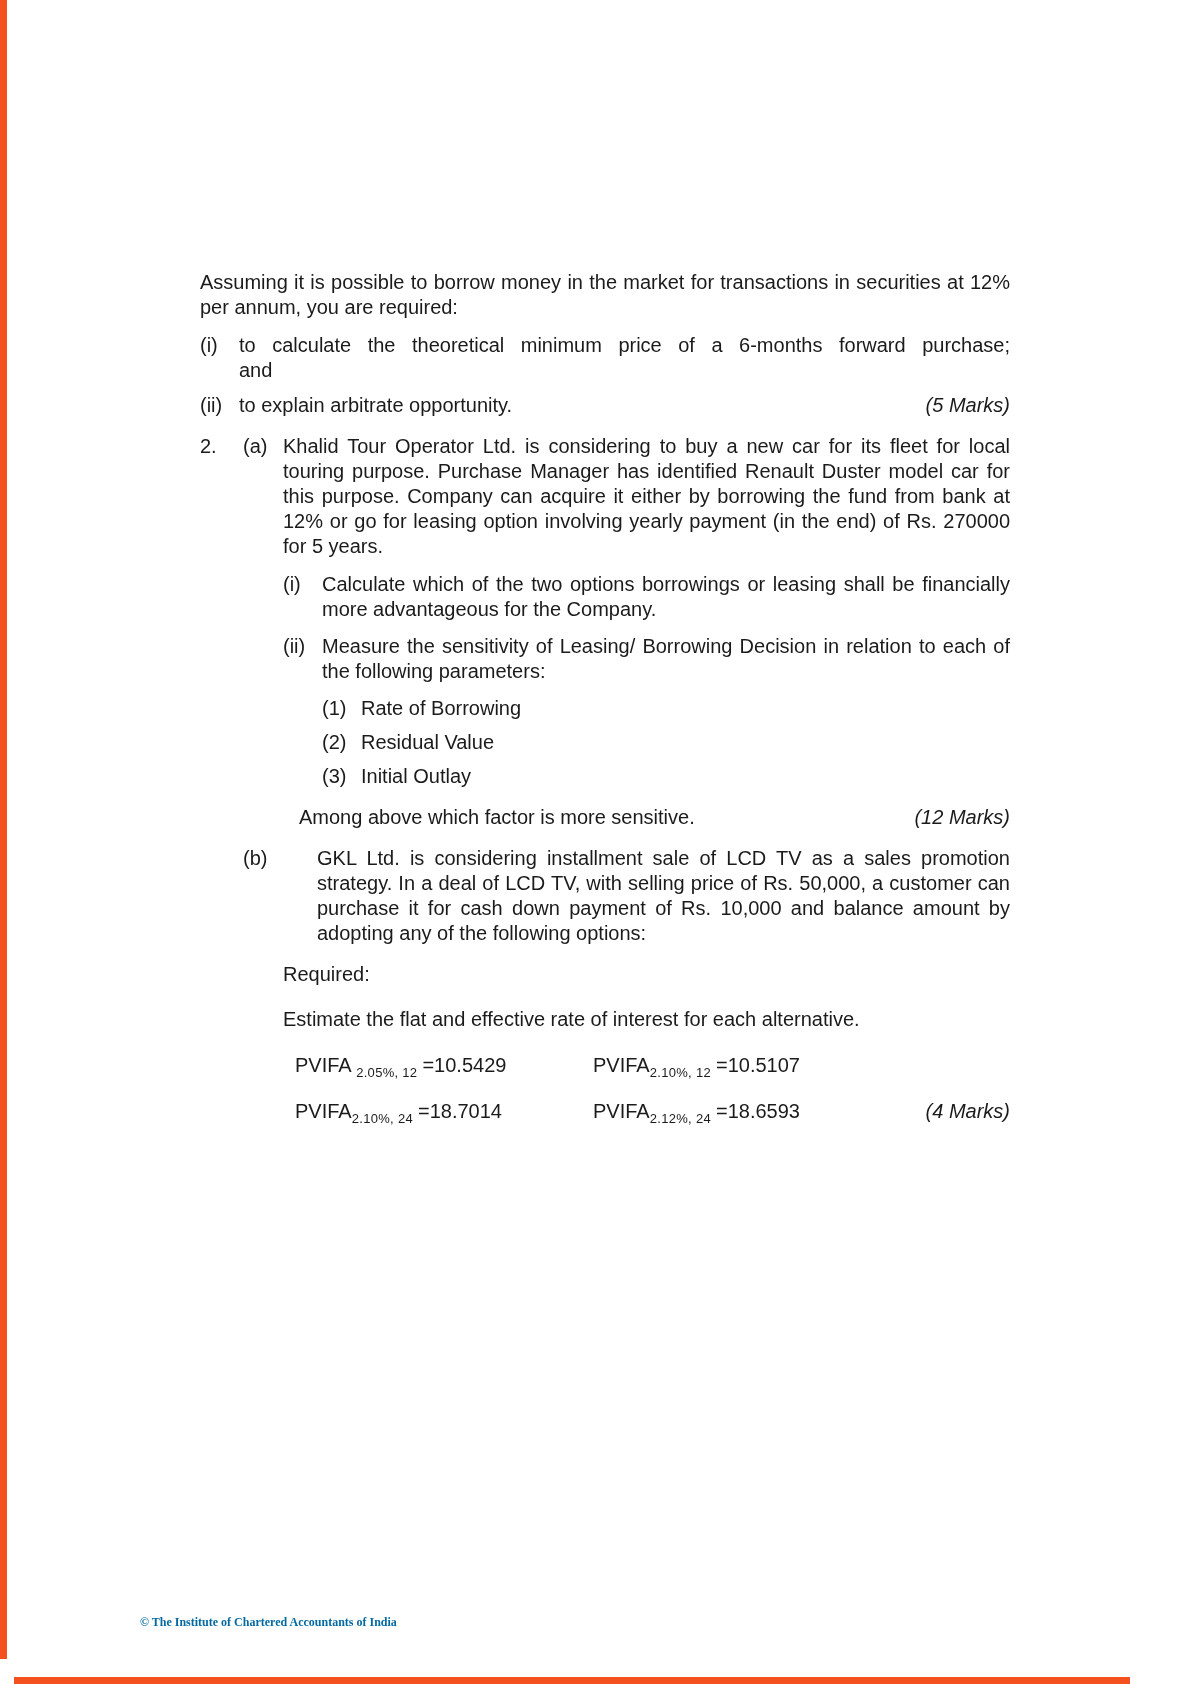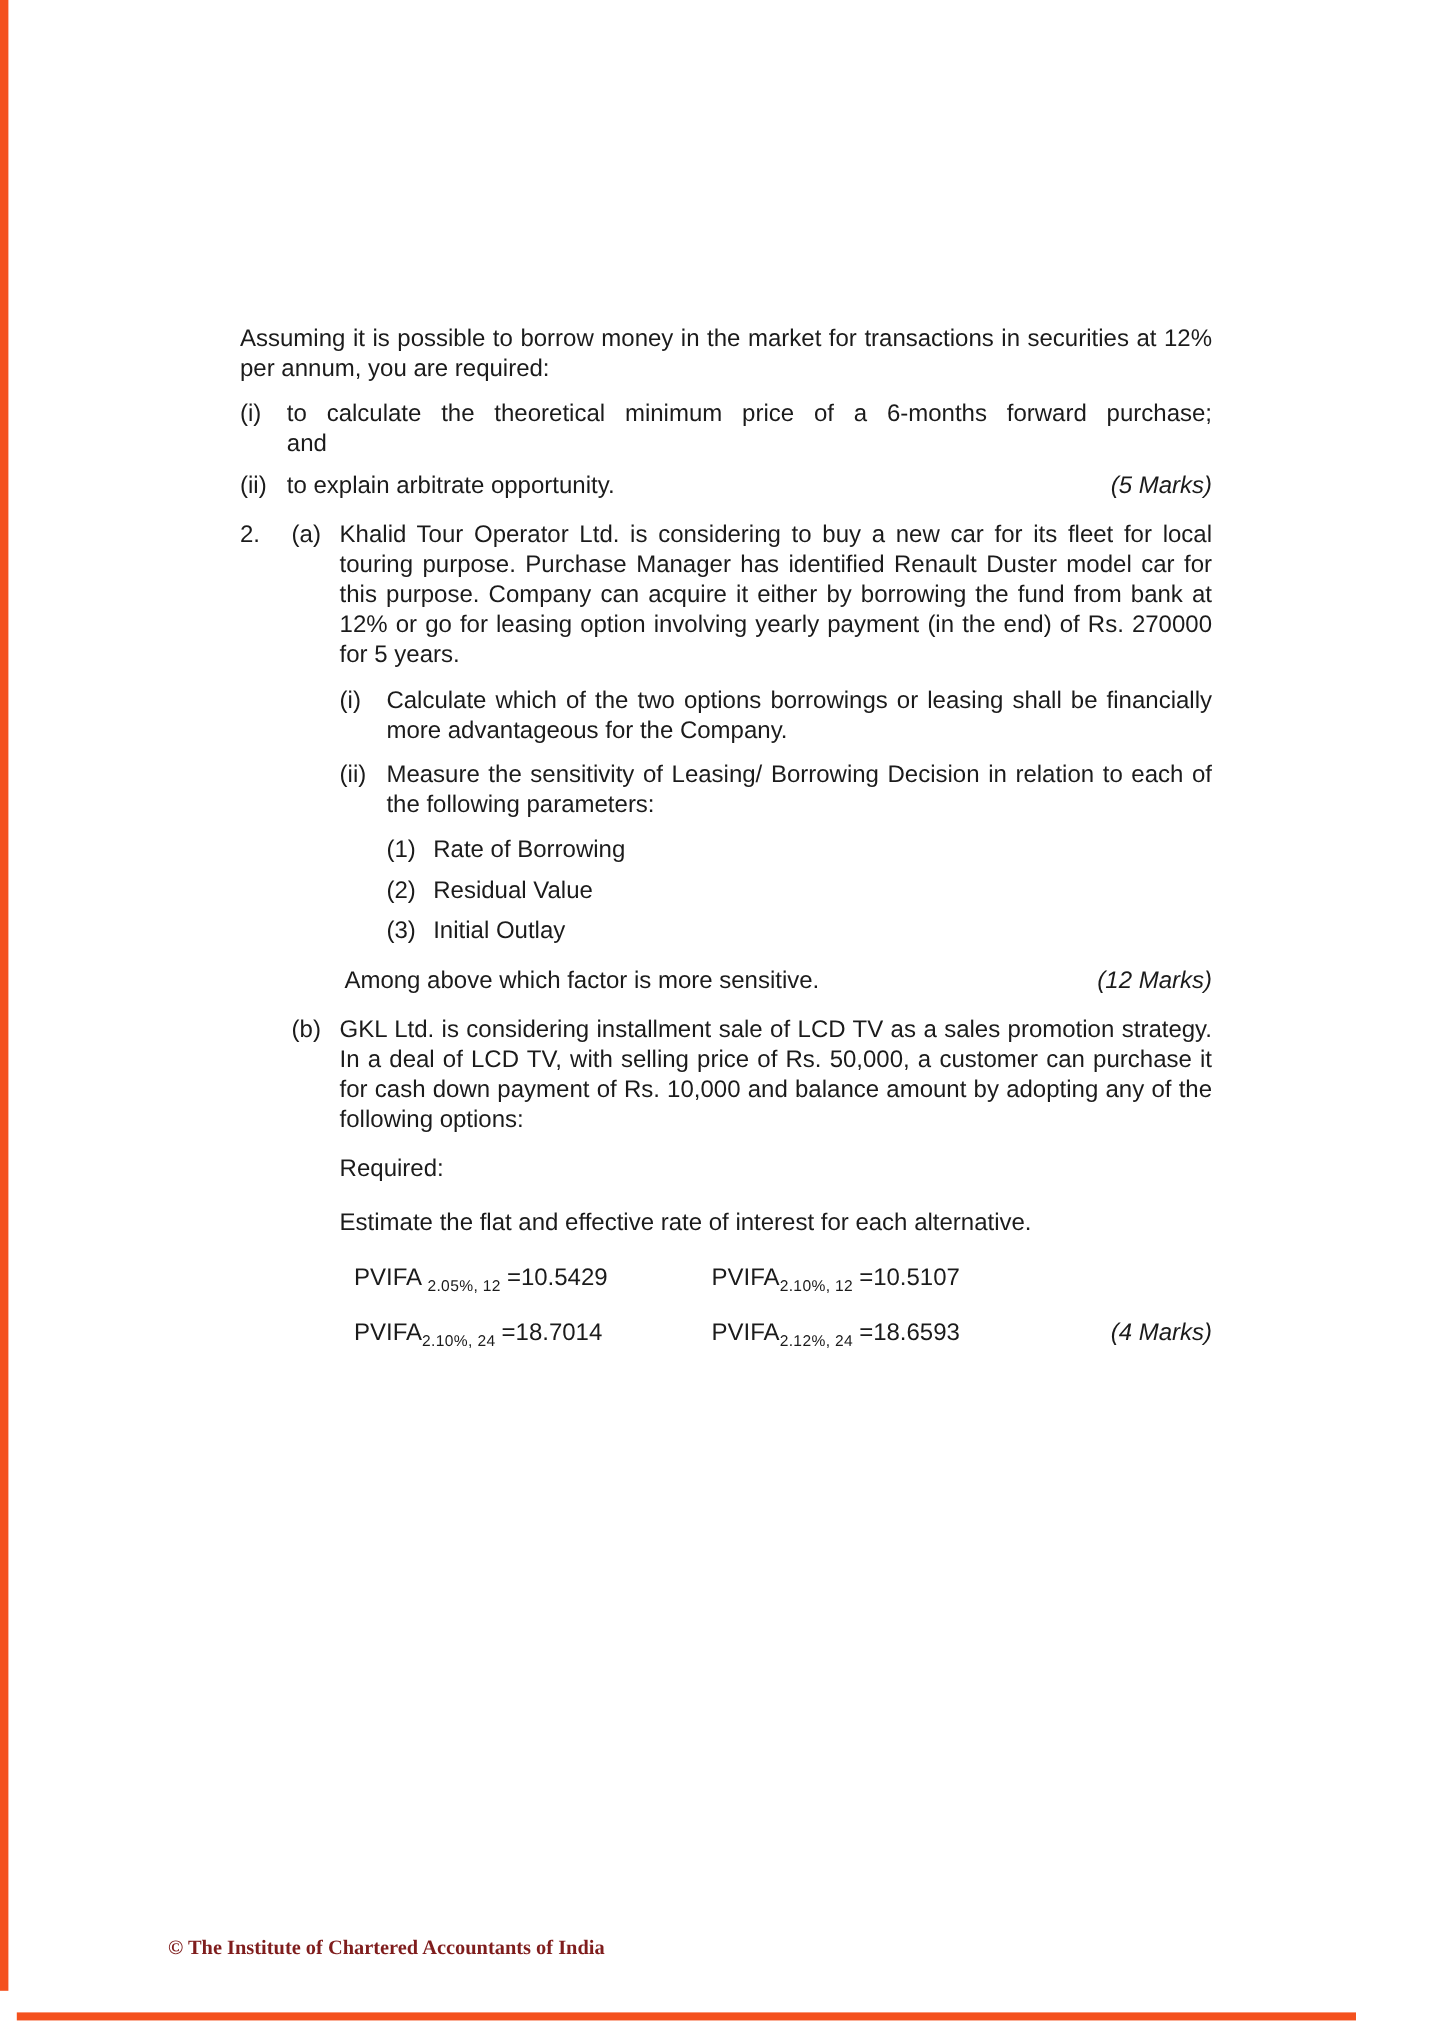--- a/index.html
+++ b/index.html
@@ -23,21 +23,21 @@
   .rowflex{display:flex;}
   .rowflex .t{flex:1;}
   .marks{font-style:italic;white-space:nowrap;margin-left:12px;}
   .qrow{display:flex;align-items:flex-start;}
   .qnum{flex:0 0 43px;}
   .qsub{flex:0 0 40px;}
   .qbody{flex:1;min-width:0;}
   .subitem{margin-left:39px;margin-bottom:9px;display:flex;}
   .subitem .lab{flex:0 0 39px;}
   .subitem.last{margin-bottom:16px;}
-  .among{display:flex;margin:0 0 16px 4px;}
+  .among{display:flex;margin:0 0 16px 16px;}
   .among .t{flex:1;}
   table.inst{border-collapse:collapse;margin:4px 0 20px 23px;width:558px;
     border:2px solid #4d4d4d;}
   table.inst th{
     border:2px solid #4d4d4d;font-weight:bold;text-align:center;
     padding:4px 10px;line-height:26px;font-size:20px;
   }
   table.inst th.c1{width:287px;}
   table.inst td{
     border-left:2px solid #4d4d4d;border-right:2px solid #4d4d4d;
@@ -50,21 +50,21 @@
   .estline{margin:0 0 21px 0;}
   .pvrow{display:flex;align-items:baseline;margin:0 0 21px 12px;}
   .pv{white-space:nowrap;}
   .pv1{width:298px;}
   .pvsub{font-size:13px;line-height:0;position:relative;top:5px;letter-spacing:0.3px;}
   .pvval{margin-left:5px;}
   .pvrow .marks{margin-left:auto;}
   .footer{
     position:absolute;left:140px;top:1610px;
     font-family:"Liberation Serif","DejaVu Serif",serif;
-    font-weight:bold;font-size:17px;color:#7f1d1d;
+    font-weight:bold;font-size:12px;color:#0369a1;
   }
 </style>
 </head>
 <body>
 
 <div class="page">
   <div class="accent-left" style="background: rgb(244, 81, 30);"></div>
   <div class="accent-bottom" style="background: rgb(244, 81, 30);"></div>
 
   <div class="content">
@@ -120,21 +120,21 @@
           <span class="t">Among above which factor is more sensitive.</span>
           <span class="marks">(12 Marks)</span>
         </div>
       </div>
     </div>
 
     <div class="qrow">
       <span class="qnum"></span>
       <span class="qsub">(b)</span>
       <div class="qbody">
-        <div class="p" style="margin-bottom:16px;">GKL Ltd. is considering installment sale of LCD TV as a sales promotion strategy. In a deal of LCD TV, with selling price of Rs. 50,000, a customer can purchase it for cash down payment of Rs. 10,000 and balance amount by adopting any of the following options:</div>
+        <div class="p" style="margin-bottom:16px;margin-left:34px;">GKL Ltd. is considering installment sale of LCD TV as a sales promotion strategy. In a deal of LCD TV, with selling price of Rs. 50,000, a customer can purchase it for cash down payment of Rs. 10,000 and balance amount by adopting any of the following options:</div>
 
 
         <div class="reqline">Required:</div>
         <div class="estline">Estimate the flat and effective rate of interest for each alternative.</div>
 
         <div class="pvrow">
           <span class="pv pv1">
             <span>PVIFA </span><span class="pvsub">2.05%, 12</span><span class="pvval">=10.5429</span>
           </span>
           <span class="pv">

